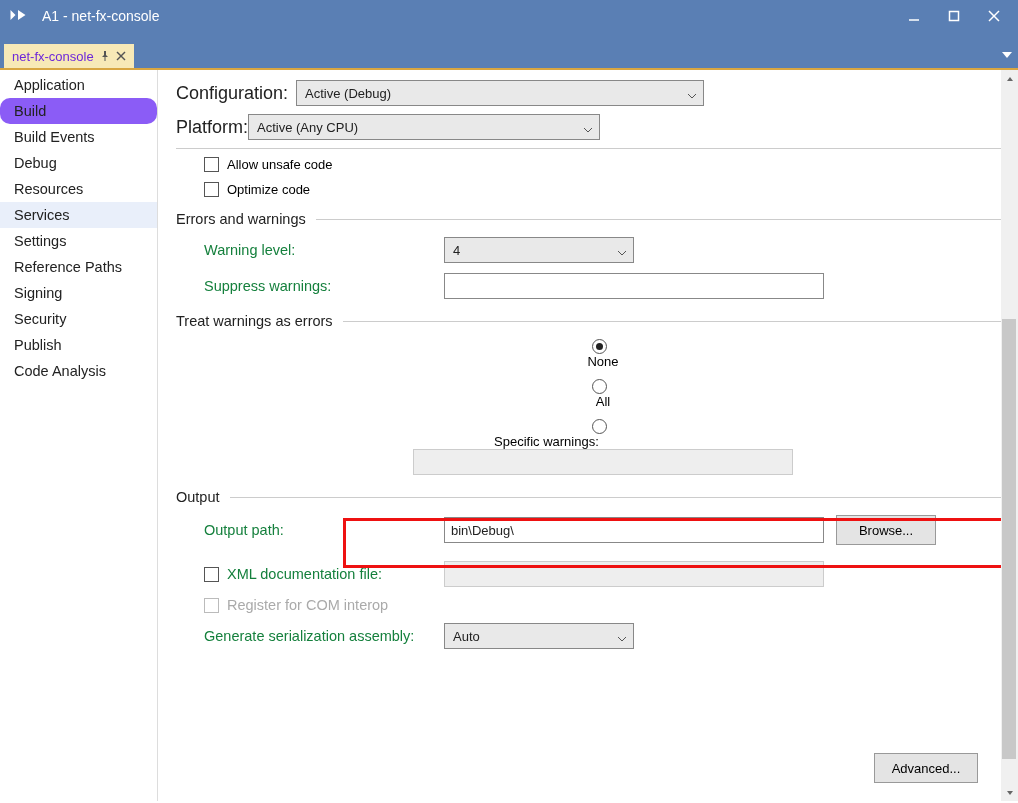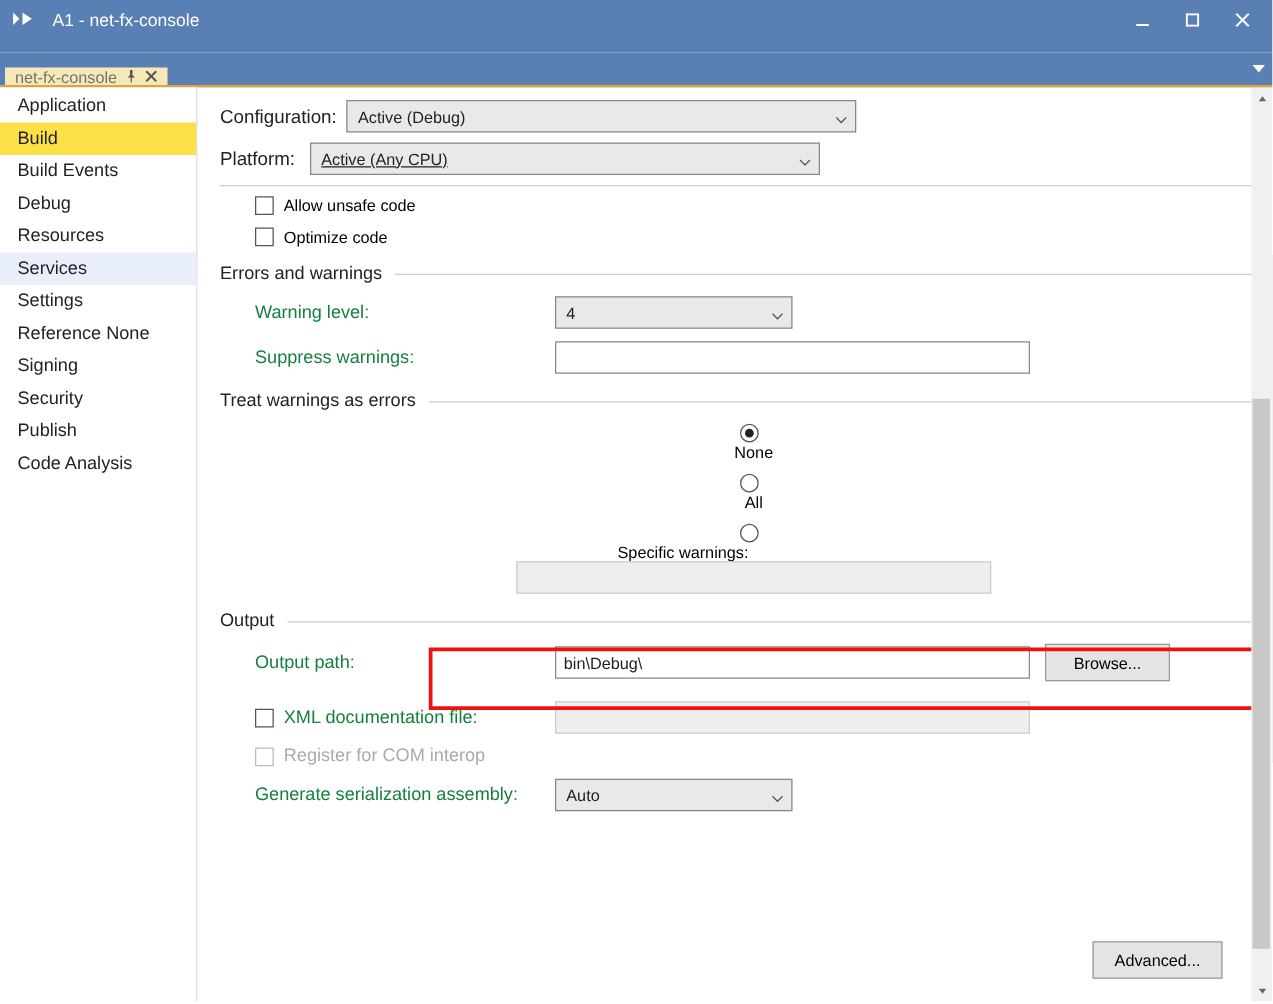--- a/index.html
+++ b/index.html
@@ -13,38 +13,38 @@
   .titlebar-title { font-size:14px; color:#fff; }
   .titlebar-right { display:flex; align-items:center; gap:8px; }
   .win-btn { width:32px; height:24px; display:flex; align-items:center; justify-content:center; cursor:pointer; }
   .win-btn svg { stroke:#fff; fill:none; }
   .toolstrip { background:#5a7fb4; height:10px; }
   .tabrow {
     background:#5a7fb4; height:26px; display:flex; align-items:flex-end; padding:0 4px;
     position:relative;
   }
   .tab {
-    background:#f7e9b7; height:14px; display:flex; align-items:center; gap:6px;
-    padding:0 8px; font-size:13px; color:#737373;
+    background:#f7e9b7; height:24px; display:flex; align-items:center; gap:6px;
+    padding:0 8px; font-size:13px; color:#6d28d9;
   }
   .tab .pin svg, .tab .close svg { width:10px; height:10px; }
   .tabrow-dropdown { position:absolute; right:6px; top:6px; color:#fff; }
   .tabrow-dropdown svg{ width:10px; height:10px; fill:#fff;}
   .content { display:flex; height:calc(803px - 70px); border-top:2px solid #d8a642; }
   .sidebar {
     width:158px; background:#fff; border-right:1px solid #ddd; padding:2px 0;
   }
   .sidebar-item {
     padding:5px 14px; font-size:14.5px; color:#222; cursor:pointer; text-align:left;
   }
-  .sidebar-item.selected { background:#fde047; }
+  .sidebar-item.selected { background:#8b5cf6;border-radius:10px; }
   .sidebar-item.hover { background:#e9effa; }
   .main { flex:1; padding:10px 16px 10px 18px; position:relative; overflow:hidden; }
   .row { display:flex; align-items:center; margin-bottom:8px; }
-  .row label.lbl { font-size:15px; color:#222; margin-right:8px; }
+  .row label.lbl { font-size:18px; color:#222; margin-right:8px; }
   .dropdown {
     border:1px solid #888; background:#e9e9e9; height:26px;
     display:flex; align-items:center; padding:0 8px; position:relative; color:#222;
   }
   .dropdown .caret { position:absolute; right:6px; top:8px; }
   .caret svg { width:10px; height:10px; }
   .section-head { display:flex; align-items:center; margin:14px 0 10px 0; }
   .section-head .section-label { font-size:14.5px; color:#222; white-space:nowrap; margin-right:10px; }
   .section-head .line { flex:1; height:1px; background:#ccc; }
   .indent { padding-left:28px; }
@@ -143,41 +143,41 @@
 <div class="content">
 
   <div class="sidebar">
     <div class="sidebar-item">Application</div>
     <div class="sidebar-item selected">Build</div>
     <div class="sidebar-item">Build Events</div>
     <div class="sidebar-item">Debug</div>
     <div class="sidebar-item">Resources</div>
     <div class="sidebar-item hover">Services</div>
     <div class="sidebar-item">Settings</div>
-    <div class="sidebar-item">Reference None</div>
+    <div class="sidebar-item">Reference Paths</div>
     <div class="sidebar-item">Signing</div>
     <div class="sidebar-item">Security</div>
     <div class="sidebar-item">Publish</div>
     <div class="sidebar-item">Code Analysis</div>
   </div>
 
   <div class="main">
 
     <div class="row">
       <label class="lbl">Configuration:</label>
       <div class="dropdown" style="width:408px;">
         <span>Active (Debug)</span>
         <span class="caret"><svg viewBox="0 0 10 10">
               <path d="M1 3l4 4 4-4" fill="none" stroke="#555"></path>
             </svg></span>
       </div>
     </div>
     <div class="row">
       <label class="lbl" style="width:64px;">Platform:</label>
-      <div class="dropdown" style="width:408px;text-decoration:underline;">
+      <div class="dropdown" style="width:352px;">
         <span>Active (Any CPU)</span>
         <span class="caret"><svg viewBox="0 0 10 10">
               <path d="M1 3l4 4 4-4" fill="none" stroke="#555"></path>
             </svg></span>
       </div>
     </div>
 
     <hr class="divider">
 
     <div class="indent">

